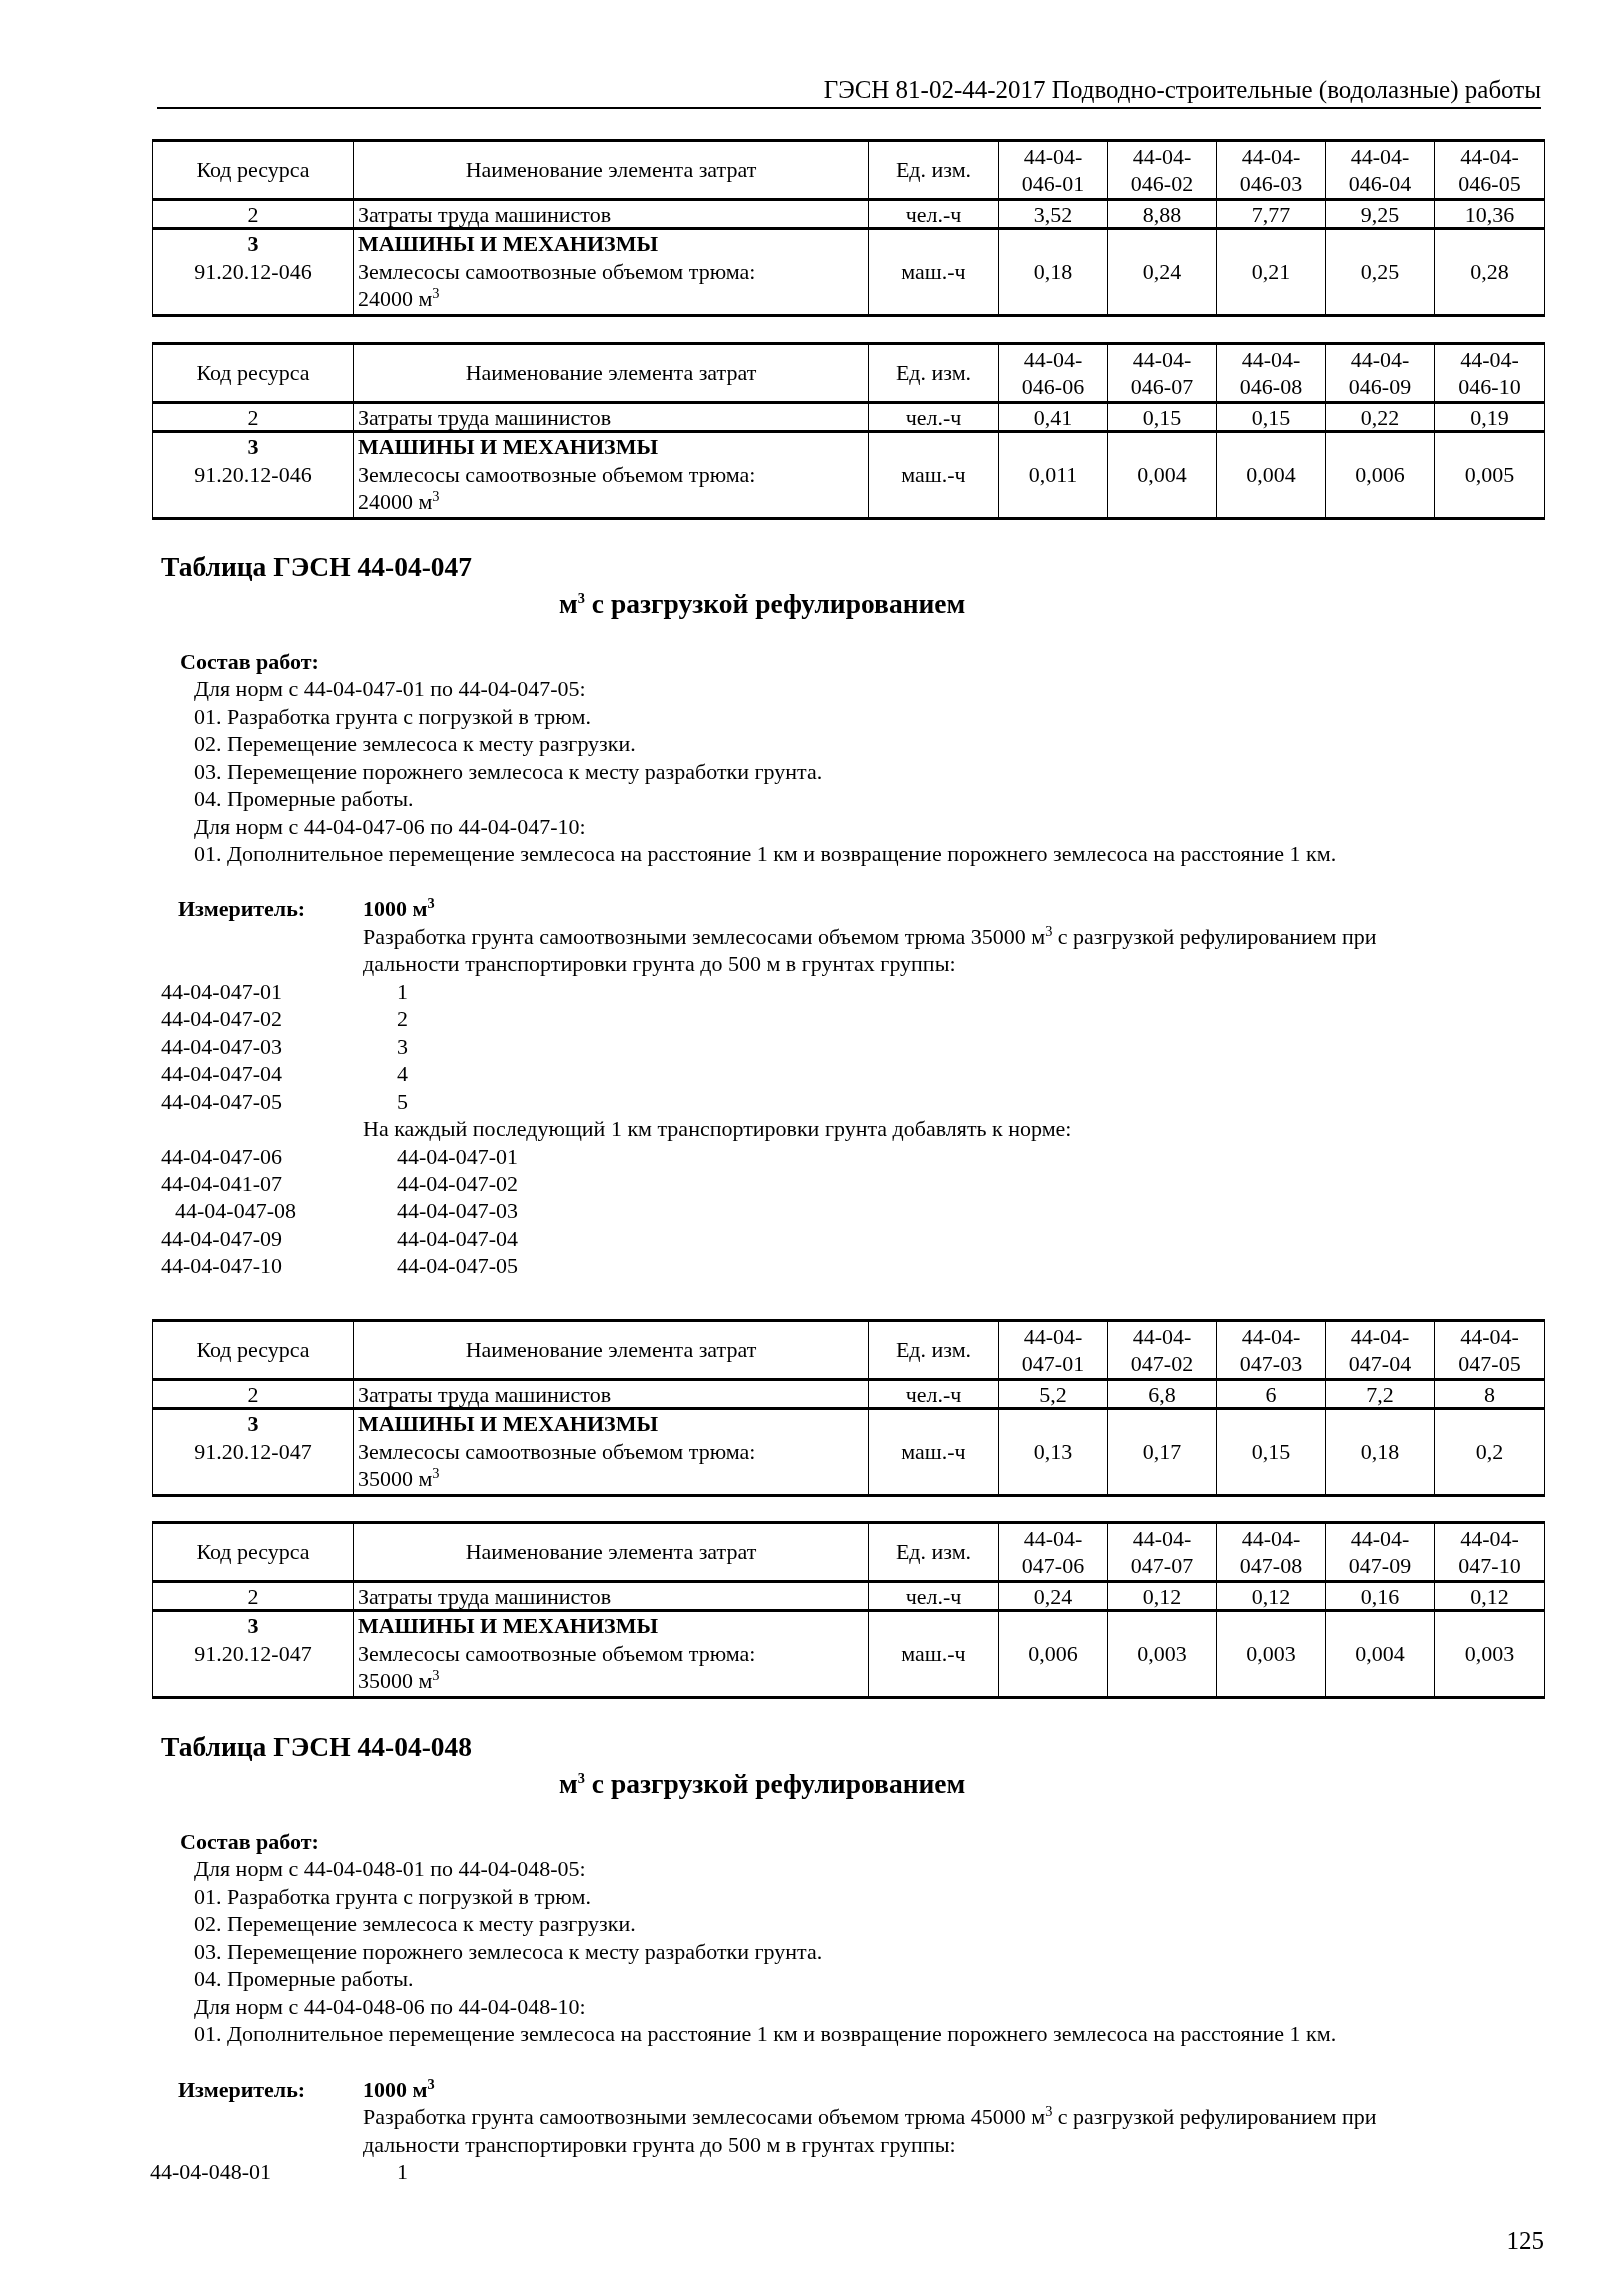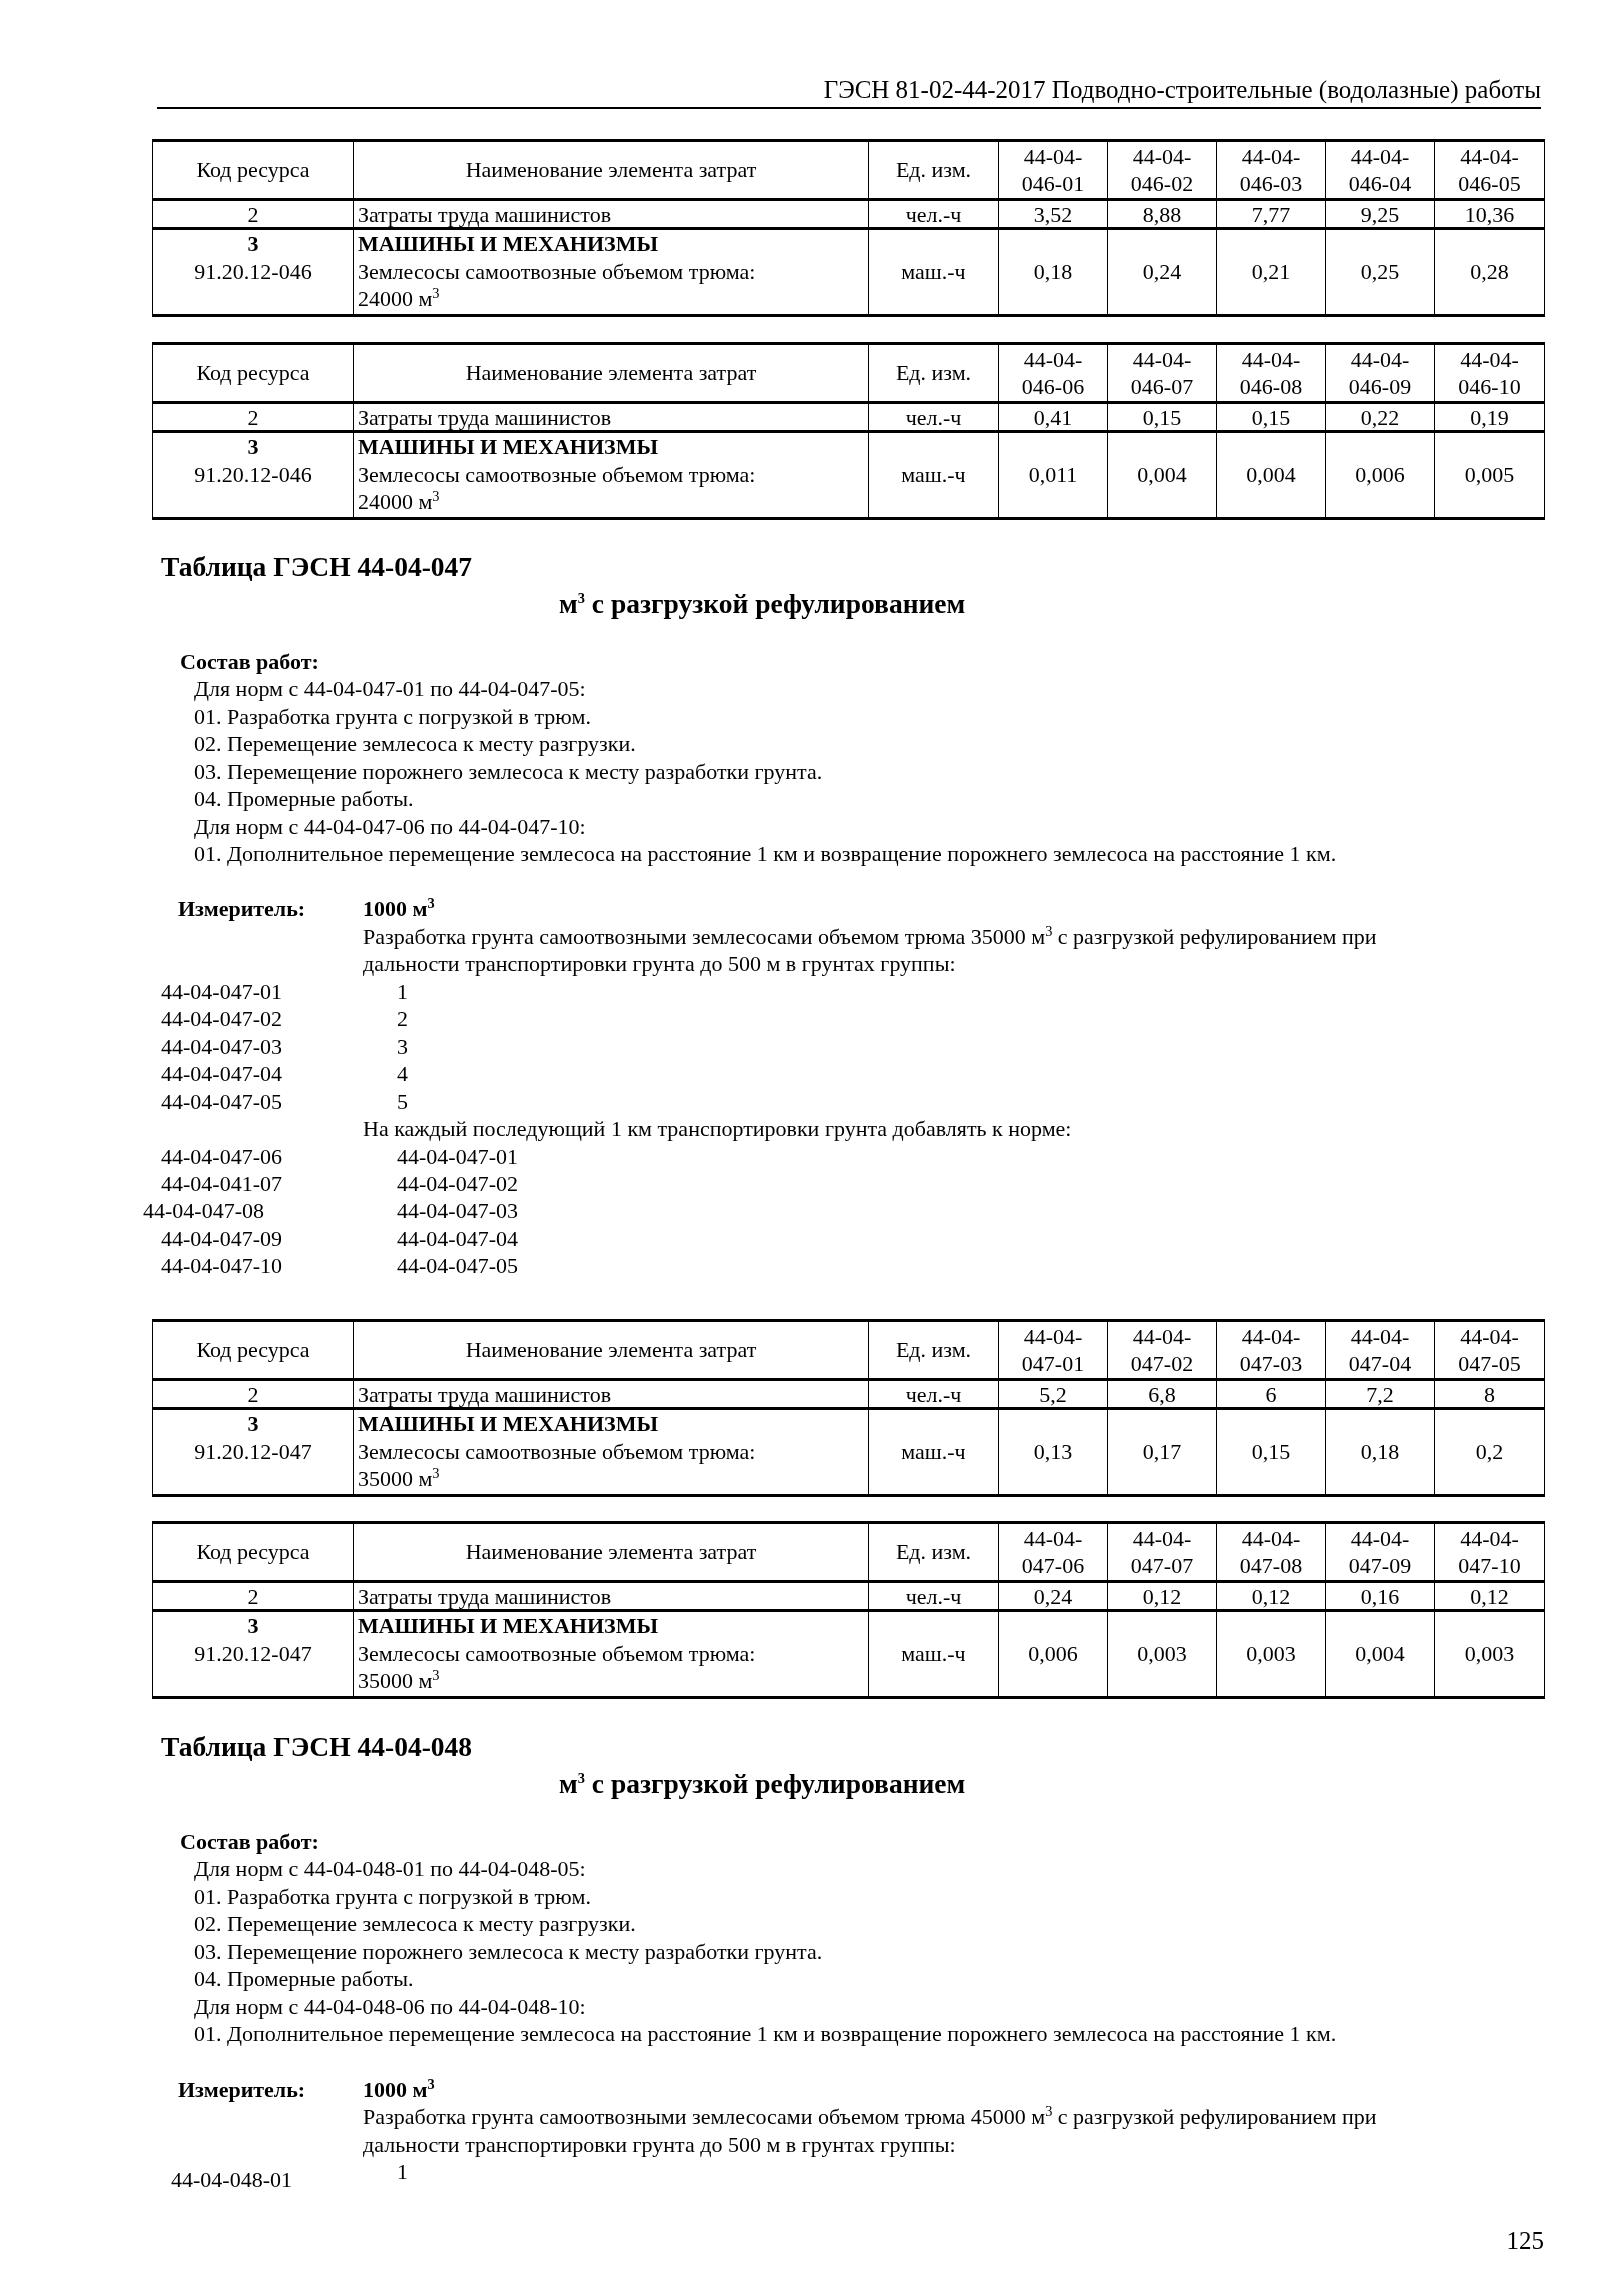--- a/index.html
+++ b/index.html
@@ -163,21 +163,21 @@
 <div class="line" style="left:397px; top:1033px;">3</div>
 <div class="line" style="left:161px; top:1060px;">44-04-047-04</div>
 <div class="line" style="left:397px; top:1060px;">4</div>
 <div class="line" style="left:161px; top:1088px;">44-04-047-05</div>
 <div class="line" style="left:397px; top:1088px;">5</div>
 <div class="line" style="left:363px; top:1115px;">На каждый последующий 1 км транспортировки грунта добавлять к норме:</div>
 <div class="line" style="left:161px; top:1143px;">44-04-047-06</div>
 <div class="line" style="left:397px; top:1143px;">44-04-047-01</div>
 <div class="line" style="left:161px; top:1170px;">44-04-041-07</div>
 <div class="line" style="left:397px; top:1170px;">44-04-047-02</div>
-<div class="line" style="left:143px; top:1197px;">44-04-047-08</div>
+<div class="line" style="left:175px; top:1197px;">44-04-047-08</div>
 <div class="line" style="left:397px; top:1197px;">44-04-047-03</div>
 <div class="line" style="left:161px; top:1225px;">44-04-047-09</div>
 <div class="line" style="left:397px; top:1225px;">44-04-047-04</div>
 <div class="line" style="left:161px; top:1252px;">44-04-047-10</div>
 <div class="line" style="left:397px; top:1252px;">44-04-047-05</div>
 
 <table class="res" style="top:1319px;">
   <colgroup>
       <col style="width:201px">
       <col style="width:515px">
@@ -281,17 +281,17 @@
 <div class="line" style="left:194px; top:1938px;">03. Перемещение порожнего землесоса к месту разработки грунта.</div>
 <div class="line" style="left:194px; top:1965px;">04. Промерные работы.</div>
 <div class="line" style="left:194px; top:1993px;">Для норм с 44-04-048-06 по 44-04-048-10:</div>
 <div class="line" style="left:194px; top:2020px;">01. Дополнительное перемещение землесоса на расстояние 1 км и возвращение порожнего землесоса на расстояние 1 км.</div>
 
 <div class="line bold" style="left:178px; top:2076px;">Измеритель:</div>
 <div class="line bold" style="left:363px; top:2076px;"><span>1000 м</span><span class="sup">3</span></div>
 <div class="line" style="left:363px; top:2103px;"><span>Разработка грунта самоотвозными землесосами объемом трюма 45000 м</span><span class="sup">3</span><span> с разгрузкой рефулированием при</span></div>
 <div class="line" style="left:363px; top:2131px;">дальности транспортировки грунта до 500 м в грунтах группы:</div>
 
-<div class="line" style="left:171px; top:2158px;margin-top:8px;">44-04-048-01</div>
+<div class="line" style="left:150px; top:2158px;">44-04-048-01</div>
 <div class="line" style="left:397px; top:2158px;">1</div>
 
 <div class="abs page-num">125</div>
 
 
 </body></html>

